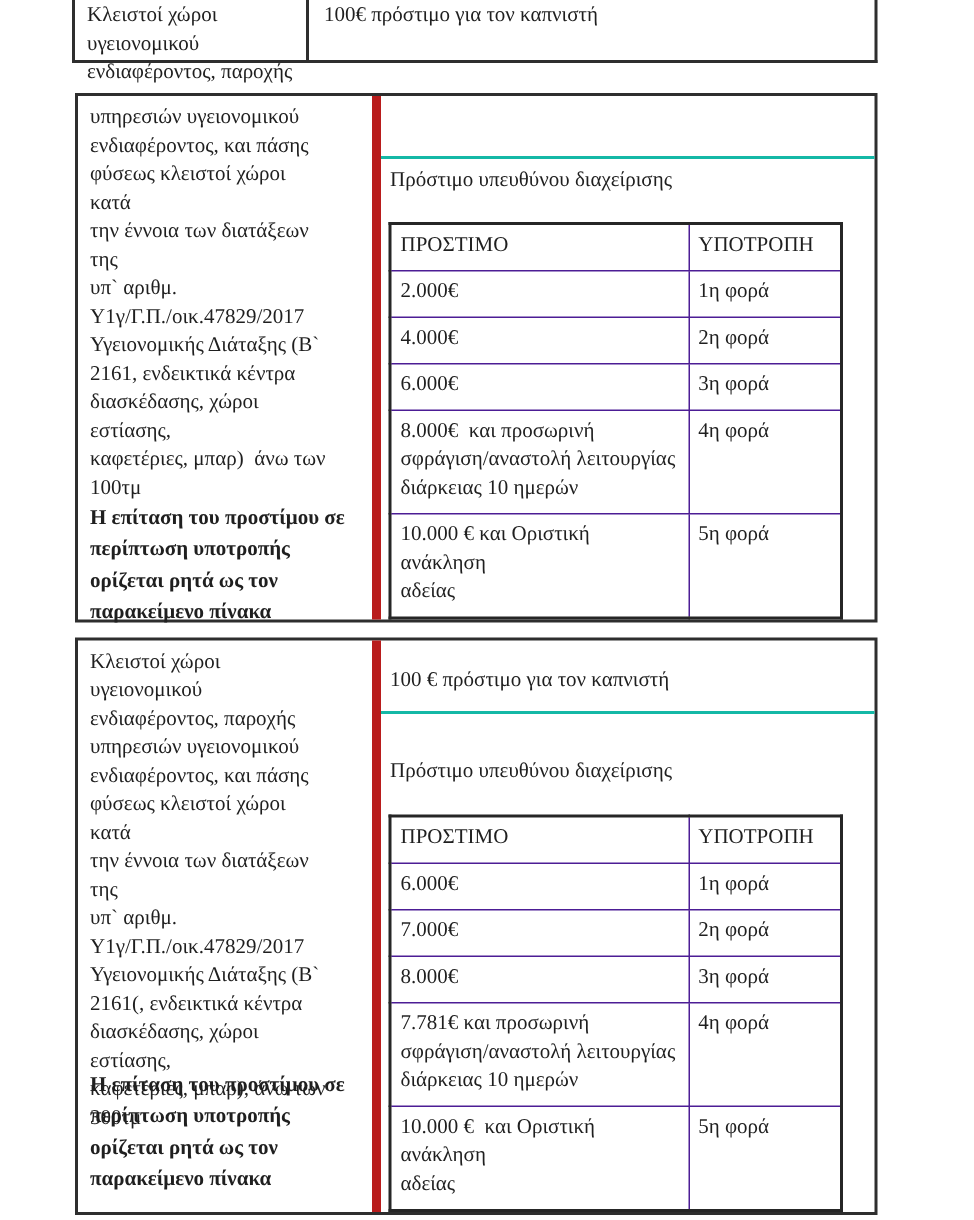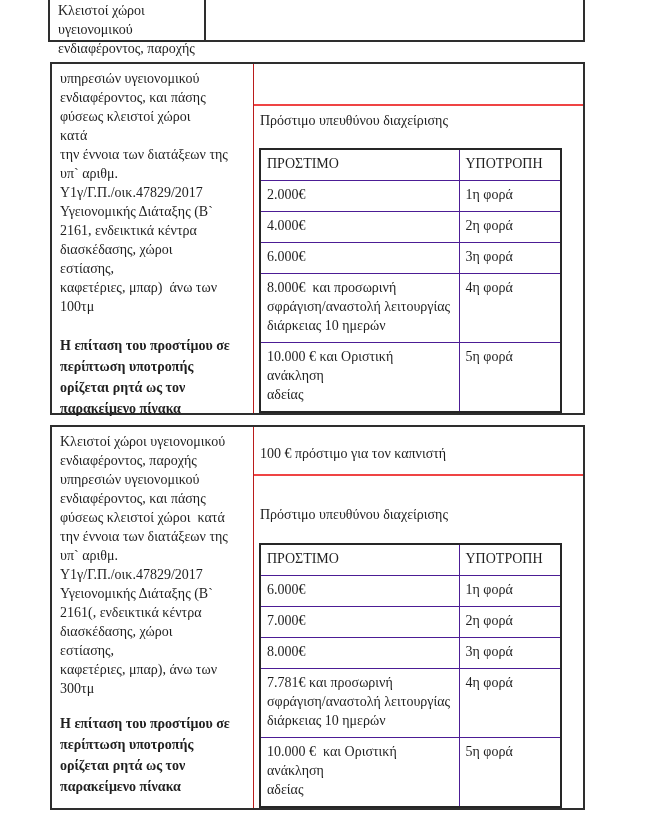--- a/index.html
+++ b/index.html
@@ -24,30 +24,30 @@
 
   
   .sec {
     position:absolute; left:50px; width:535px; box-sizing:border-box;
     border:2px solid #2e2e2e; display:flex; background:#fff;
   }
   #sec-100 { top:62px;  height:353px; }
   #sec-300 { top:425px; height:385px; }
   .sec .lcell {
     position:relative; width:202px; box-sizing:border-box;
-    border-right:1px solid #b91c1c; padding:5px 25px 0 8px; line-height:19px;
+    border-right:6px solid #b91c1c; padding:5px 25px 0 8px; line-height:19px;
   }
   .sec .lcell .note {
     position:absolute; left:8px; width:186px;
     font-weight:bold; line-height:21px;
   }
   #sec-100 .note { top:271px; }
   #sec-300 .note { top:286px; }
   .sec .rcol { flex:1; display:flex; flex-direction:column; box-sizing:border-box;justify-content:flex-end; }
-  .sec .rowA { box-sizing:border-box; border-bottom:2px solid #ef4444; line-height:19px; }
+  .sec .rowA { box-sizing:border-box; border-bottom:2px solid #14b8a6; line-height:19px; }
   #sec-100 .rowA { height:47px; }
   #sec-300 .rowA { height:53px; padding:17px 8px 0 6px; }
   .sec .rowB { flex:1; padding-left:5px; }
   .mlabel { line-height:19px; }
   #sec-100 .mlabel { margin:5px 0 18px 1px; }
   #sec-300 .mlabel { margin:29px 0 19px 1px; }
 
   
   table.fines {
     border-collapse:collapse; border:2px solid #262626;
@@ -63,20 +63,21 @@
   table.fines tr.hdr td { height:17px; }
 </style>
 </head>
 <body>
 
 <div class="page">
 
   <div class="frag">
     <div class="lcell pre">Κλειστοί χώροι υγειονομικού
 ενδιαφέροντος, παροχής</div>
+    <div class="rcell">100€ πρόστιμο για τον καπνιστή</div>
   </div>
 
   <div class="sec" id="sec-100">
     <div class="lcell">
       <div class="pre">υπηρεσιών υγειονομικού
 ενδιαφέροντος, και πάσης
 φύσεως κλειστοί χώροι   κατά
 την έννοια των διατάξεων της
 υπ` αριθμ.
 Υ1γ/Γ.Π./οικ.47829/2017

